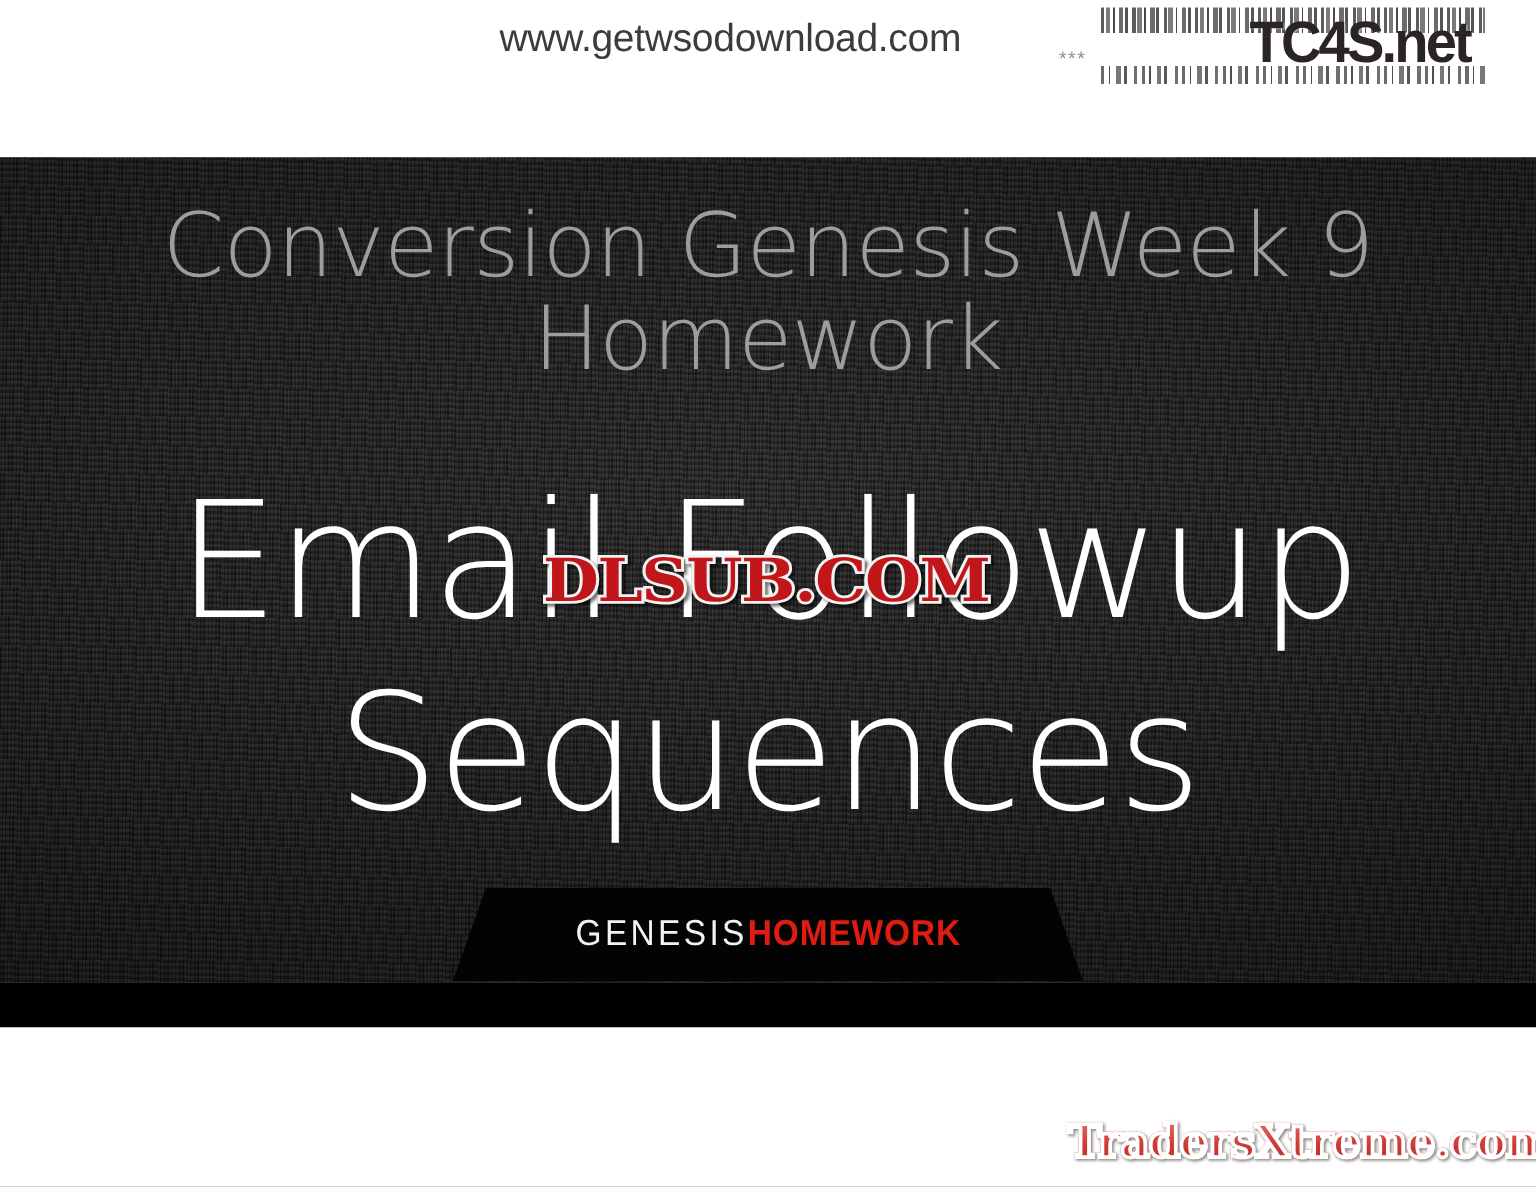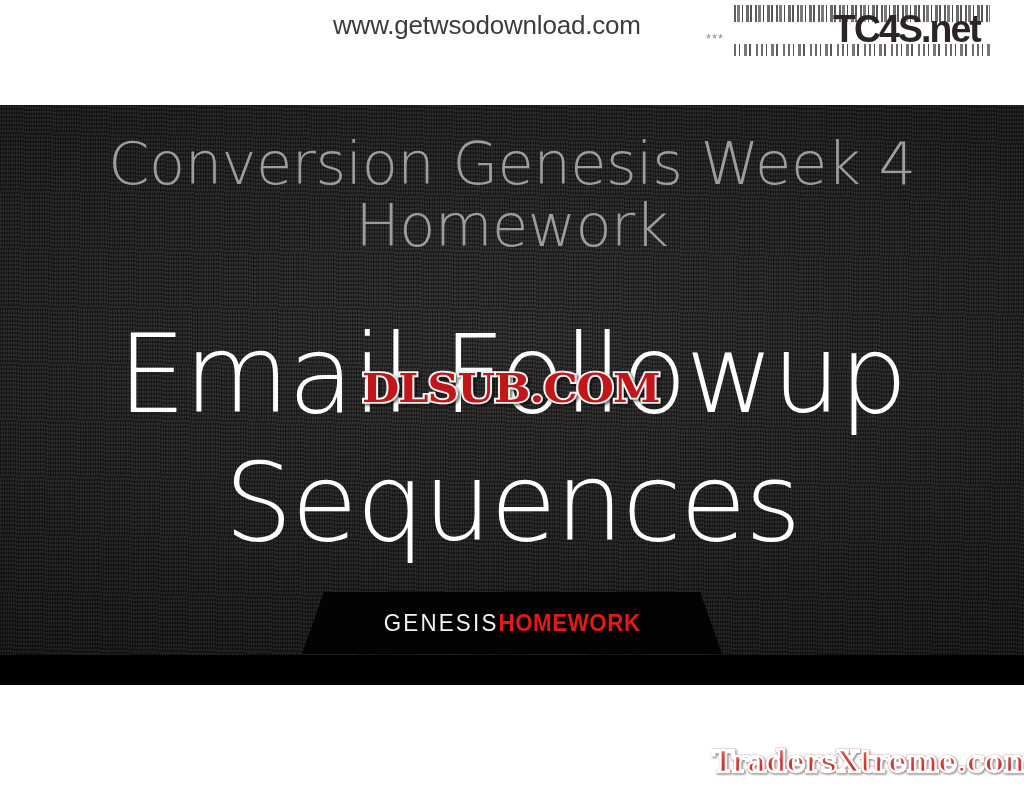--- a/index.html
+++ b/index.html
@@ -264,21 +264,21 @@
     <div id="barcode-stars">***</div>
     <div class="barcode-strip" id="barcode-top"></div>
     <div class="barcode-strip" id="barcode-bottom"></div>
   </div>
 
   <div id="tc4s-logo">TC4S.net</div>
 </div>
 
 <div id="slide-panel">
 
-  <div id="course-title">Conversion Genesis Week 4 Homework</div>
+  <div id="course-title">Conversion Genesis Week 9 Homework</div>
 
   <div id="genesis-badge">
     <div id="badge-text">
       <span id="badge-genesis">GENESIS</span><span id="badge-homework">HOMEWORK</span>
     </div>
   </div>
 
   <div id="main-heading">Email Followup Sequences</div>
 </div>
 

